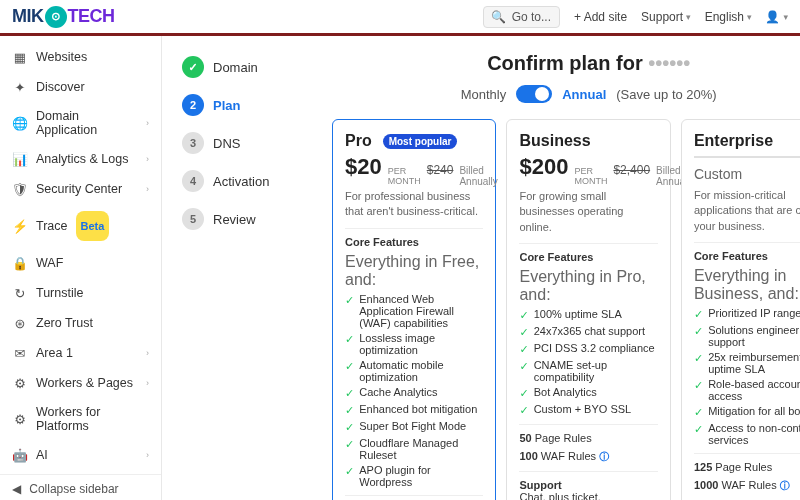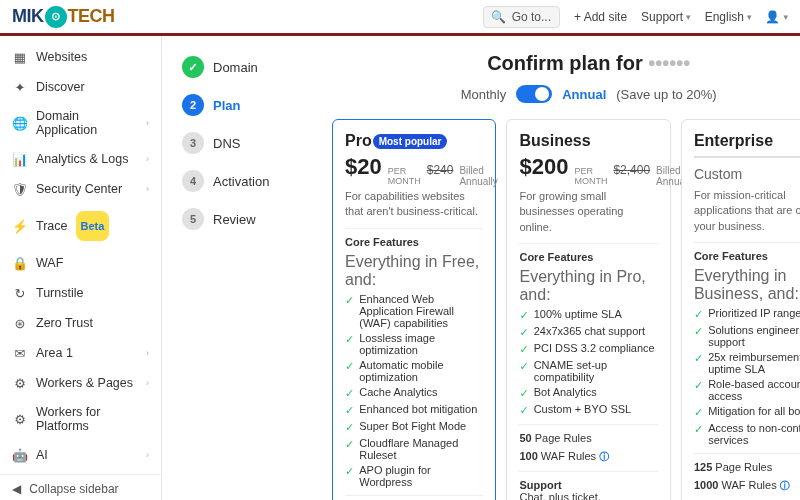--- a/index.html
+++ b/index.html
@@ -16,21 +16,21 @@
       justify-content: space-between;
     }
     .top-nav-logo {
       display: flex;
       align-items: center;
       font-size: 18px;
       font-weight: 800;
       letter-spacing: -0.5px;
     }
     .logo-mik { color: #1a3c6e; }
-    .logo-tech { color: #a16207; text-align: center; }
+    .logo-tech { color: #6d28d9; text-align: center; }
     .logo-icon {
       width: 22px; height: 22px;
       background: #00b5ad;
       border-radius: 50%;
       display: inline-flex;
       align-items: center;
       justify-content: center;
       margin: 0 1px;
       color: white;
       font-size: 11px;
@@ -196,21 +196,21 @@
       border-radius: 6px;
       padding: 12px;
       background: #fff;
       min-width: 0;
     }
     .plan-card.popular { border-color: #1a73e8; }
 
     .plan-header {
       display: flex;
       align-items: center;
-      gap: 1px;
+      gap: 11px;
       margin-bottom: 4px;
     }
     .plan-name { font-size: 16px; font-weight: 700; color: #222; }
     .plan-badge-popular {
       background: #1d4ed8;
       color: #fff;
       font-size: 10px;
       padding: 2px 6px;
       border-radius: 10px;
       font-weight: 600;
@@ -392,21 +392,21 @@
             <div class="plan-header">
               <span class="plan-name">Pro</span>
               <span class="plan-badge-popular">Most popular</span>
             </div>
             <div class="plan-price-row">
               <span class="plan-price-main">$20</span>
               <span class="plan-price-per">PER<br>MONTH</span>
               <span class="plan-price-annual">$240</span>
               <span style="font-size:10px;color:#888;">Billed Annually</span>
             </div>
-            <div class="plan-desc">For capabilities websites that aren't business-critical.</div>
+            <div class="plan-desc">For professional business that aren't business-critical.</div>
             <hr class="plan-divider">
             <div class="plan-section-title">Core Features</div>
             <div class="plan-section-sub">Everything in Free, and:</div>
             <div class="plan-feature">
                 <span class="check-icon">✓</span>
                 <span>Enhanced Web Application Firewall (WAF) capabilities</span>
               </div>
             <div class="plan-feature">
                 <span class="check-icon">✓</span>
                 <span>Lossless image optimization</span>

